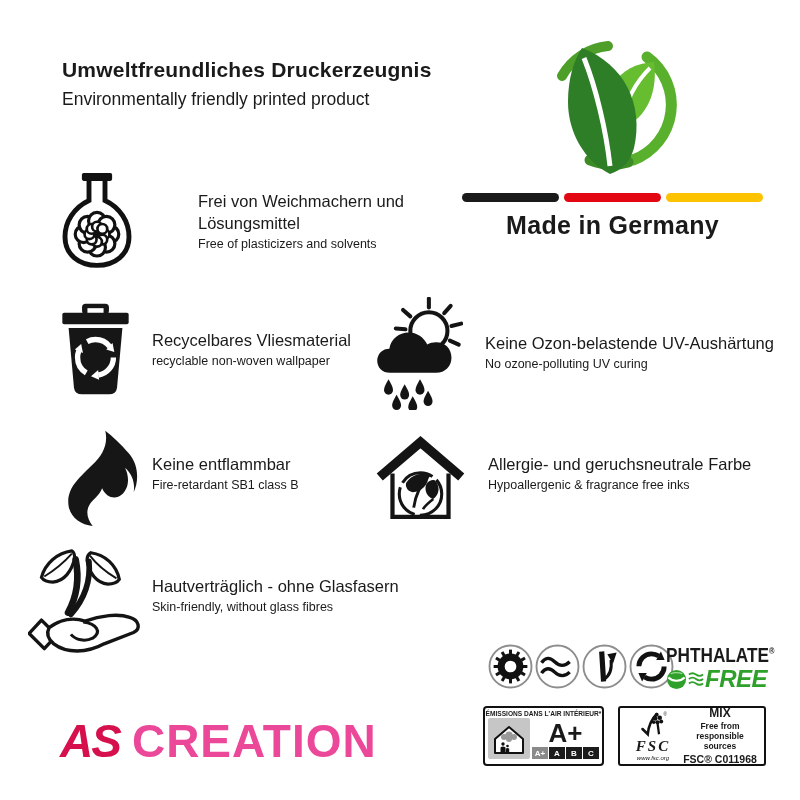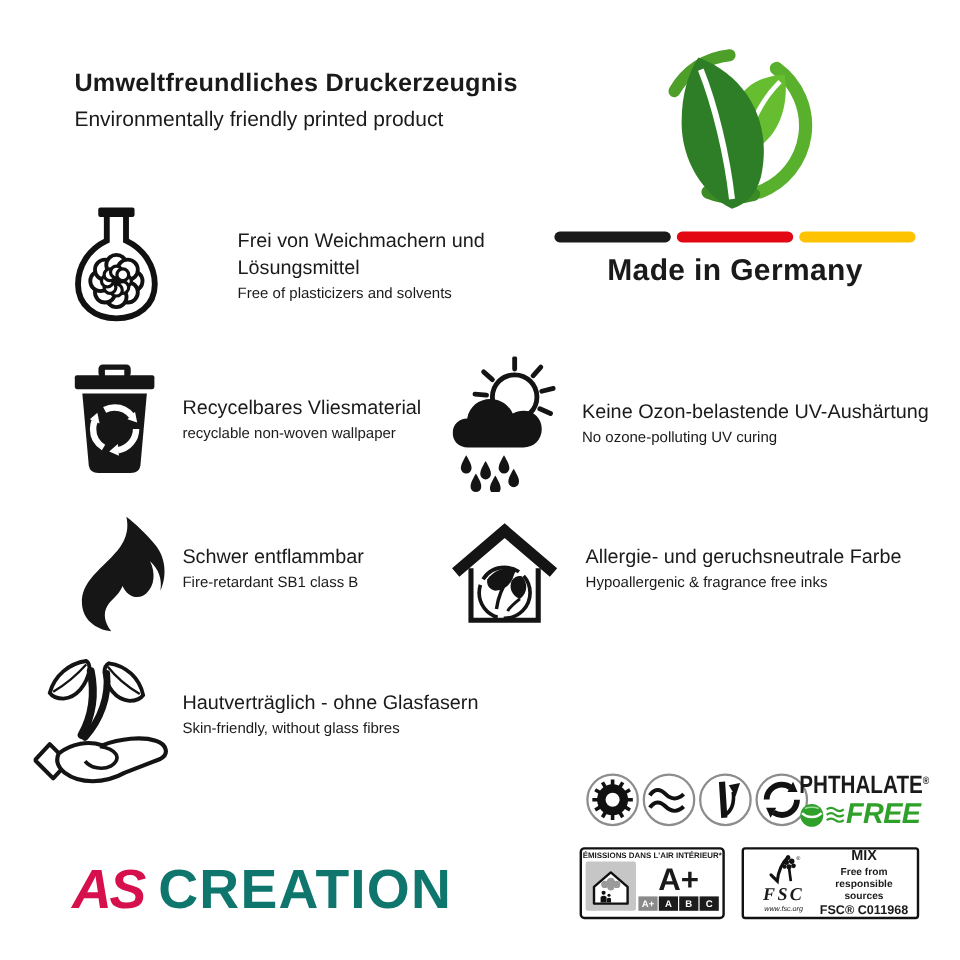--- a/index.html
+++ b/index.html
@@ -26,21 +26,21 @@
   #i1{left:57px;top:168px;} #t1{left:168px;top:190px;margin-left:30px;} #t1 .de{max-width:225px;}
   #i2{left:55px;top:301px;} #t2{left:152px;top:329px;}
   #i3{left:377px;top:297px;} #t3{left:485px;top:332px;}
   #i4{left:58px;top:428px;} #t4{left:152px;top:453px;}
   #i5{left:373px;top:432px;} #t5{left:488px;top:453px;}
   #i6{left:28px;top:548px;} #t6{left:152px;top:575px;}
 
   
   .brand{left:60px;top:714px;font-size:46px;font-weight:bold;white-space:nowrap;}
   .brand .as{color:#d5104c;font-style:italic;letter-spacing:-2px;}
-  .brand .cr{color:#0f766e;letter-spacing:1px;margin-left:12px;}
+  .brand .cr{color:#ec4899;letter-spacing:1px;margin-left:12px;}
 
   
   .symbols{left:488px;top:644px;display:flex;gap:2px;}
 
   
   .phth{left:666px;top:644px;width:110px;}
   .phth .l1{font-size:21px;font-weight:bold;transform:scaleX(.82);transform-origin:left top;white-space:nowrap;line-height:1;}
   .phth .l1 sup{font-size:9px;}
   .phth .l2{display:flex;align-items:center;margin-top:2px;gap:1px;}
   .phth .free{color:#2fa12b;font-size:24px;font-weight:bold;font-style:italic;line-height:1;letter-spacing:-.5px;}
@@ -162,21 +162,21 @@
   </svg>
   <div id="t3" class="abs ft">
     <div class="de">Keine Ozon-belastende UV-Aushärtung</div>
     <div class="en">No ozone-polluting UV curing</div>
   </div>
 
   <svg id="i4" class="abs" width="82" height="100" viewBox="0 0 104 124">
     <path d="M60,2 C64,20 56,33 44,45 C28,61 13,73 13,92 C13,110 27,121 44,123 C37,114 35,104 40,96 C44,89 52,85 56,75 C61,87 73,90 81,83 C90,75 91,61 85,49 C94,57 98,68 96,80 C103,65 102,45 90,31 C80,19 69,9 60,2 Z" fill="#161616"></path>
   </svg>
   <div id="t4" class="abs ft">
-    <div class="de">Schwer entflammbar</div>
+    <div class="de">Keine entflammbar</div>
     <div class="en">Fire-retardant SB1 class B</div>
   </div>
 
   <svg id="i5" class="abs" width="95" height="90" viewBox="0 0 106 106">
     <path d="M5,53 L53,12 L101,53" fill="none" stroke="#141414" stroke-width="11"></path>
     <path d="M20,49 V100 H86 V49" fill="none" stroke="#141414" stroke-width="5"></path>
     <circle cx="53" cy="73" r="25" fill="none" stroke="#141414" stroke-width="3.6" stroke-dasharray="40 6"></circle>
     <path d="M36,60 C43,50 55,47 63,51 C62,63 54,70 44,71 C38,70 35,65 36,60 Z" fill="#141414"></path>
     <path d="M70,57 C76,63 76,73 68,79 C60,76 57,68 60,61 C63,57 67,56 70,57 Z" fill="#141414"></path>
     <path d="M63,51 C53,62 47,74 45,89" stroke="#141414" stroke-width="3.4" fill="none"></path>

